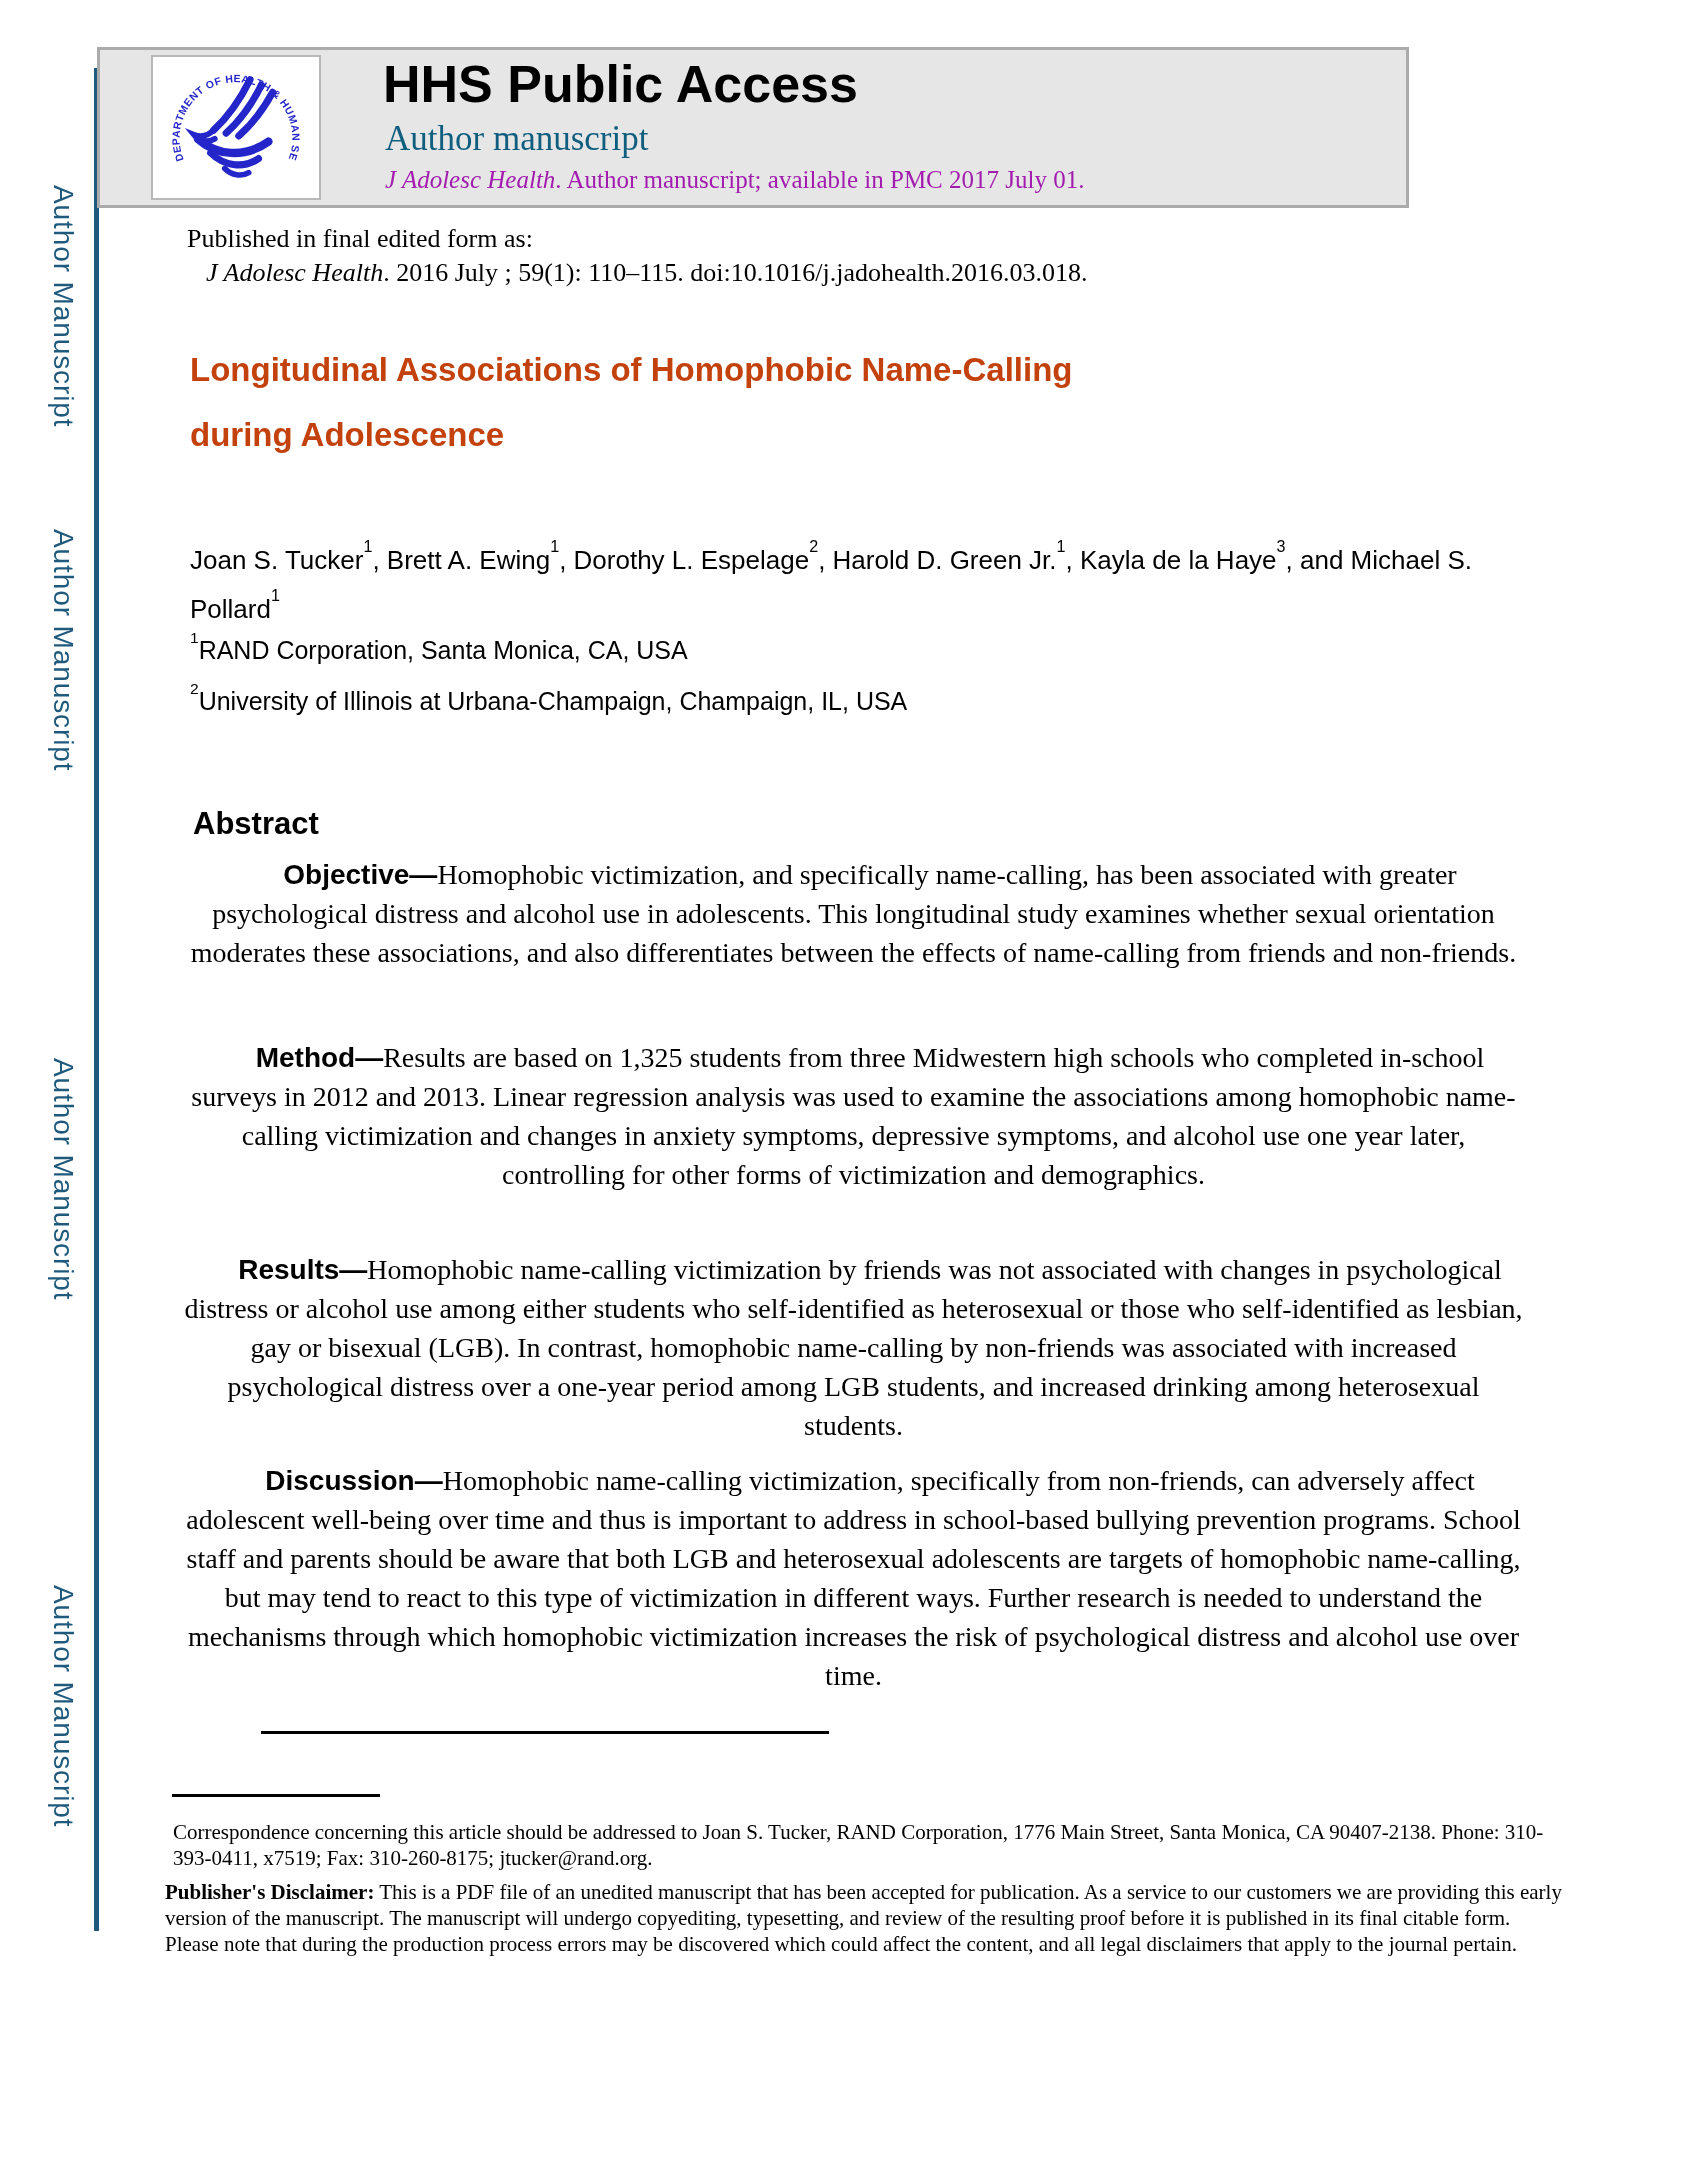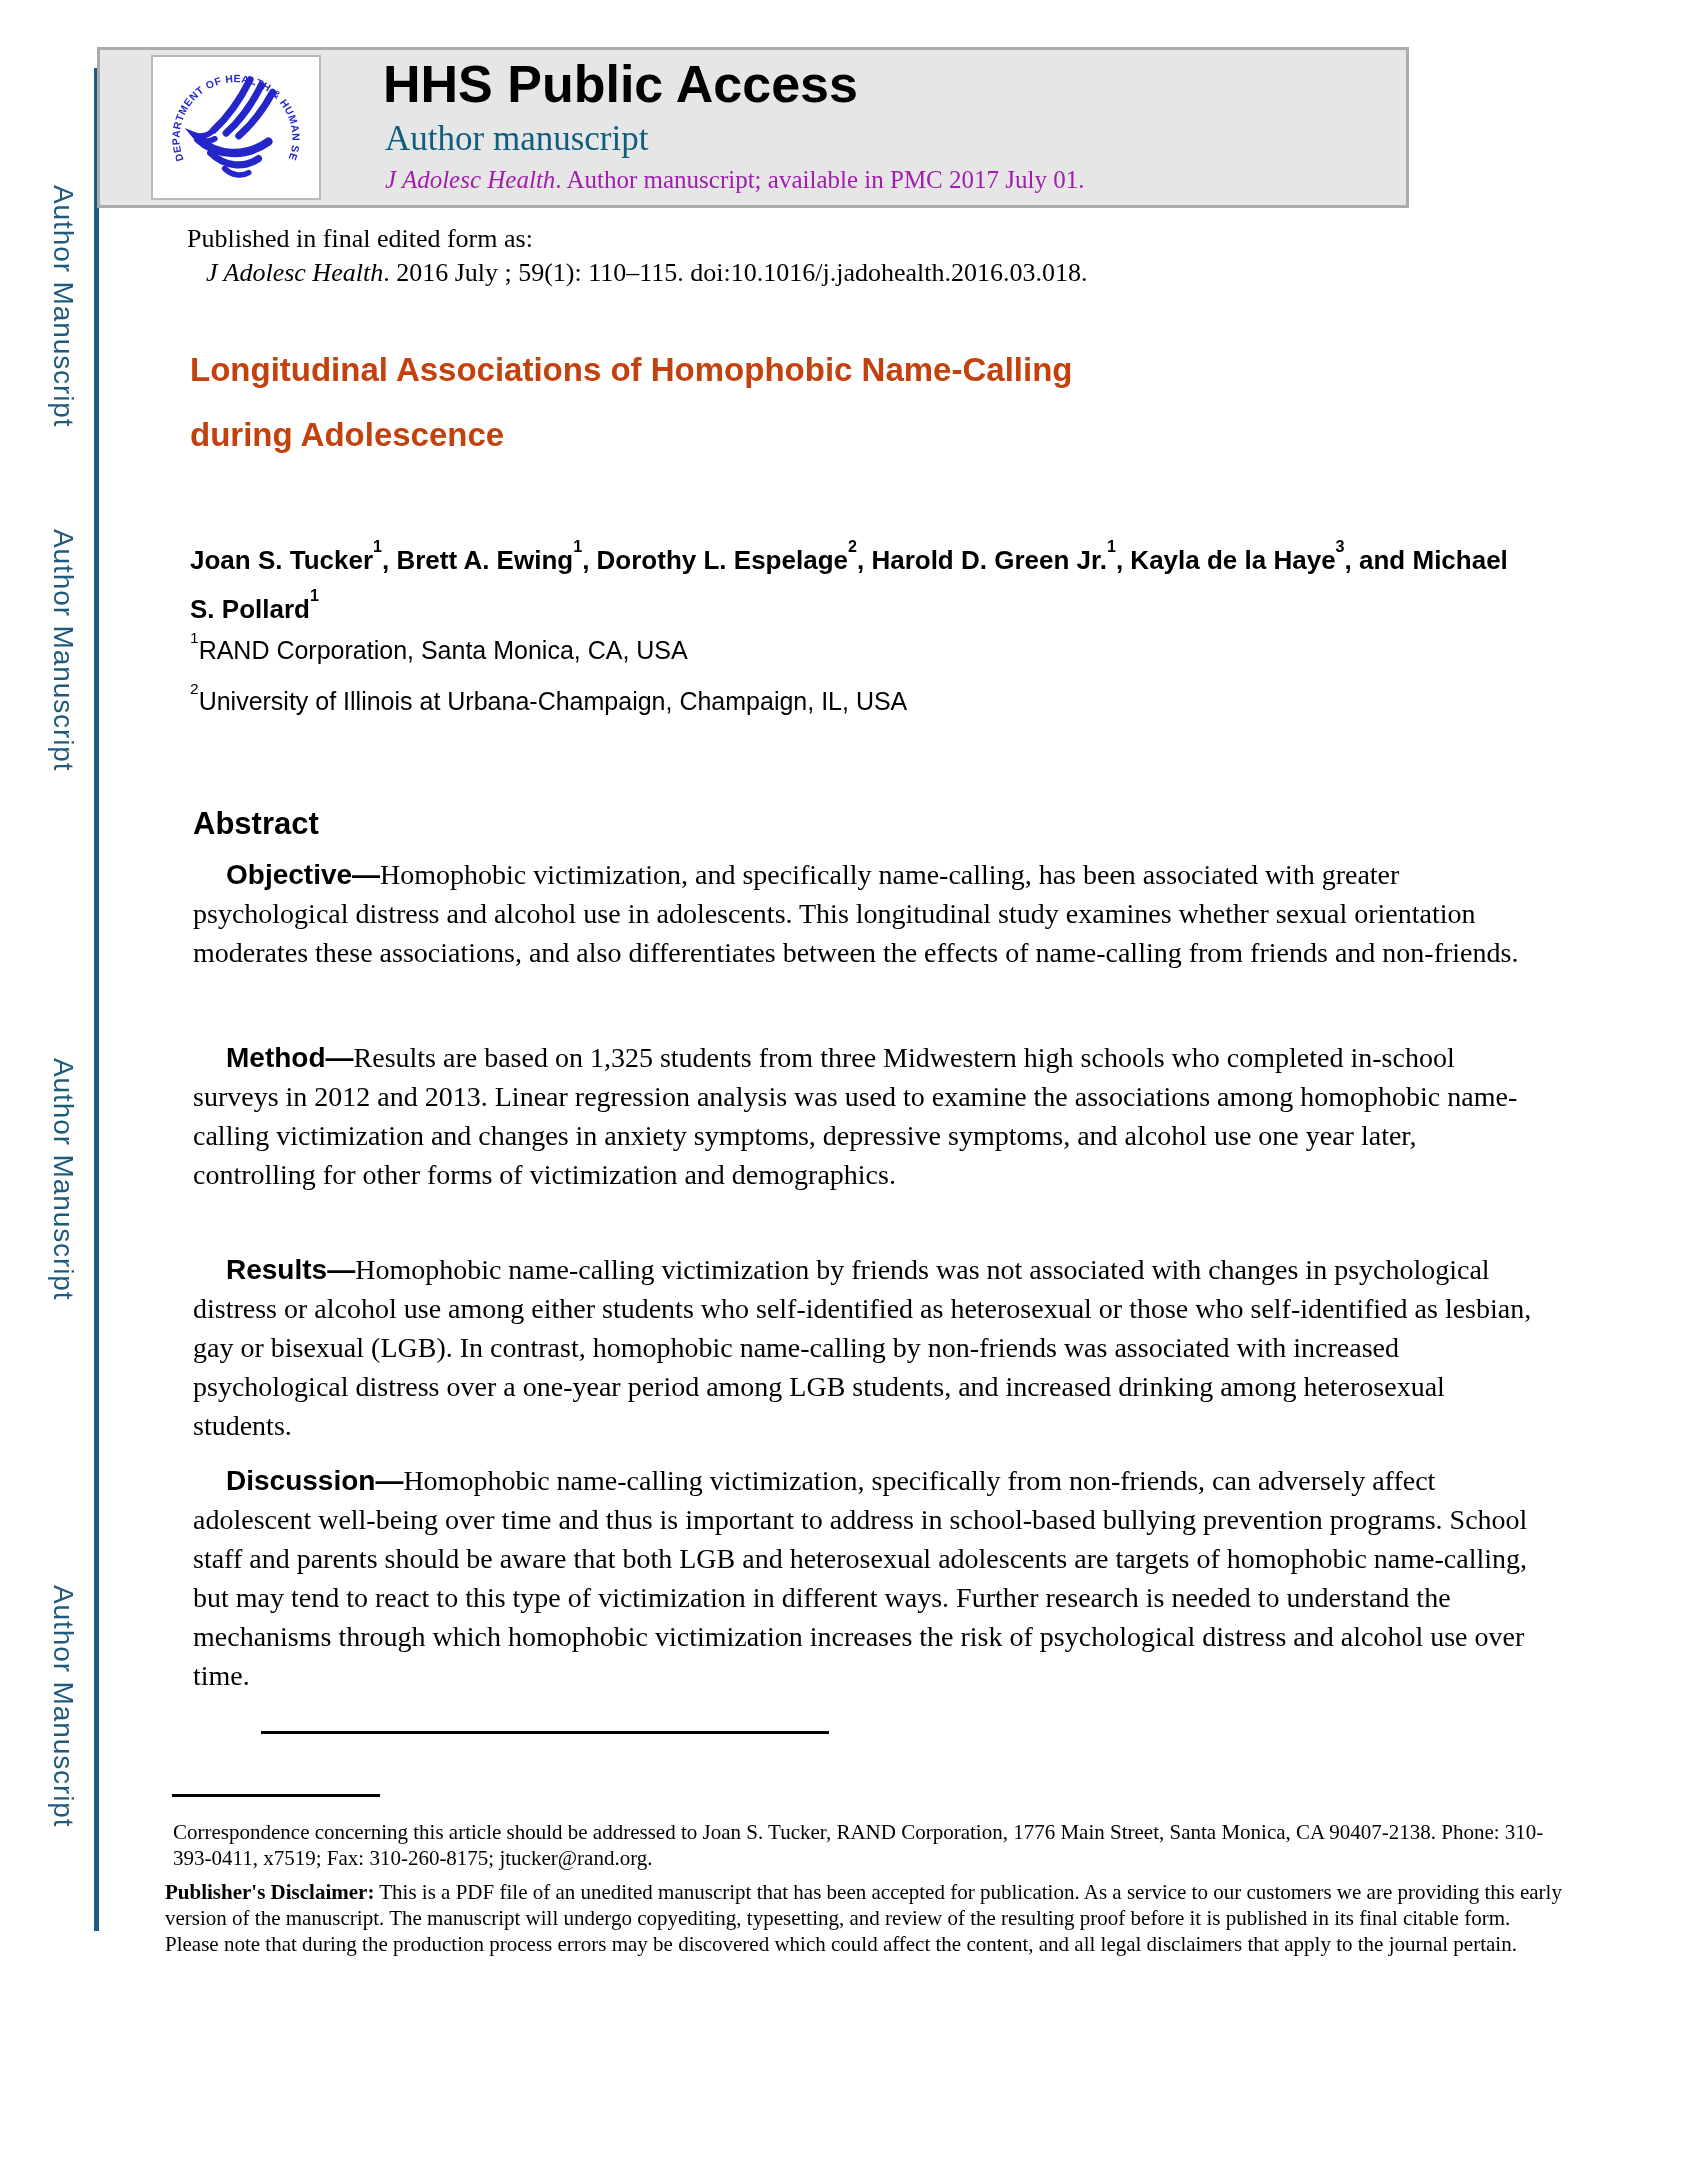--- a/index.html
+++ b/index.html
@@ -35,33 +35,33 @@
   .pub-lead { position:absolute; left:187px; top:224px; font-size:26px; }
   .citation { position:absolute; left:206px; top:258px; font-size:26px; }
   
   .title {
     position:absolute; left:190px; top:337px; width:1357px;
     font-family:"Liberation Sans", sans-serif; font-weight:bold; font-size:33px;
     line-height:65px; color:#c2410c;
   }
   .authors {
     position:absolute; left:190px; top:536px; width:1321px;
-    font-family:"Liberation Sans", sans-serif; font-weight:bold; font-size:26px; line-height:49px;
+    font-family:"Liberation Sans", sans-serif; font-weight:normal; font-size:26px; line-height:49px;
   }
   .affils { position:absolute; left:190px; top:637px; font-family:"Liberation Sans", sans-serif; font-size:25px; }
   .affil { line-height:27px; margin-bottom:24.4px; }
   sup { font-size:62%; line-height:0; position:relative; top:-0.45em; }
   
   .abs-h {
     position:absolute; left:187px; top:800px; margin:6px;
     font-family:"Liberation Sans", sans-serif; font-weight:bold; font-size:31px;
   }
   .absec {
-    position:absolute; left:193px; width:1339px; margin:0;
-    font-size:28px; line-height:39px; text-indent:33px; text-align:left;
+    position:absolute; left:184px; width:1339px; margin:0;
+    font-size:28px; line-height:39px; text-indent:33px; text-align:center;
   }
   .absec b.lead { font-family:"Liberation Sans", sans-serif; font-weight:bold; }
   
   .rule { position:absolute; height:2.7px; background:#000; }
   .rule1 { left:261px; top:1731px; width:568px; }
   .rule2 { left:172px; top:1794px; width:208px; }
   .corr  { position:absolute; left:161px; top:1807px; width:1400px; margin:12px; font-size:21px; line-height:26px; }
   .discl { position:absolute; left:161px; top:1875px; width:1400px; margin:4px; font-size:21px; line-height:26px; }
 </style>
 </head>

